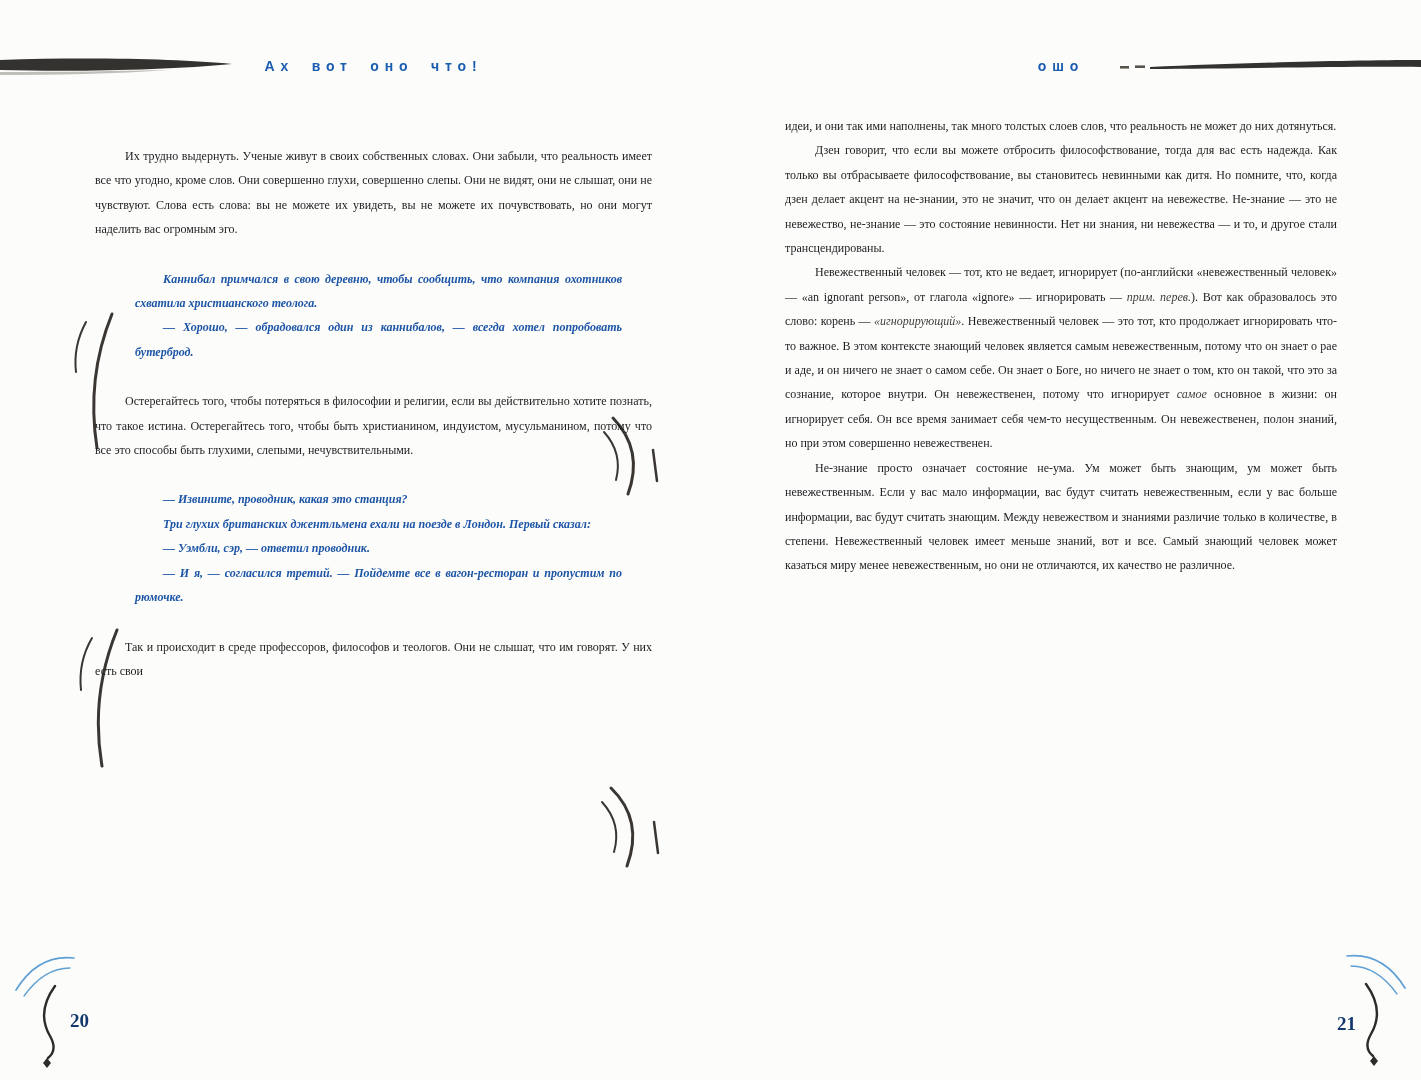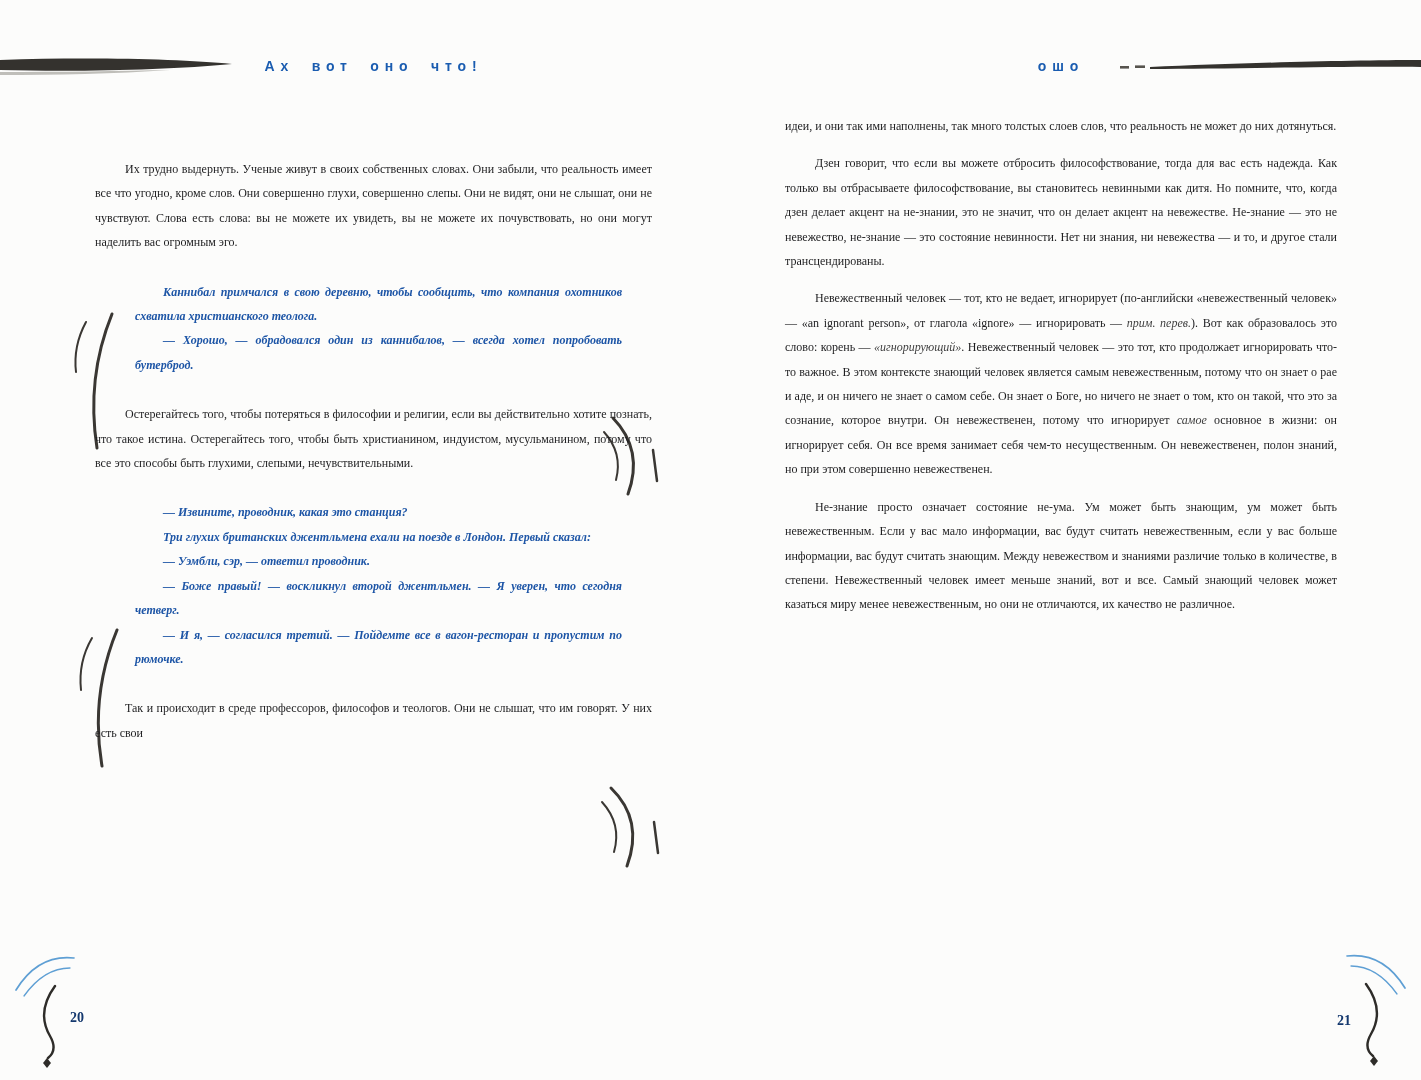--- a/index.html
+++ b/index.html
@@ -26,29 +26,29 @@
   .head-left  { left:95px;  width:557px; }
   .head-right { left:785px; width:552px; }
   .text-col {
     position:absolute;
     font-size:12px; line-height:24.4px;
     color:#1d1d1f; text-align:justify;
   }
   .col-left  { left:95px;  top:144px; width:557px; }
   .col-right { left:785px; top:114px; width:552px; }
   p.body-para { text-indent:0; }
-  p.body-para.indent { text-indent:30px;margin-top:13px; }
+  p.body-para.indent { text-indent:30px; }
   .quote-block {
     margin:25px 30px 25px 40px;
     color:#1d55a6; font-style:italic; font-weight:600;
   }
   .quote-block p { text-indent:28px; text-align:justify; }
   .accent-text { color:#404040; font-style:italic; }
   .page-number {
-    position:absolute; font-weight:bold; font-size:14px;
+    position:absolute; font-weight:bold; font-size:19px;
     color:#14386e; font-family:"Liberation Serif", serif;
   }
   .pn-left  { left:70px;   top:1010px; }
   .pn-right { left:1337px; top:1013px;text-align:center; }
 </style>
 </head>
 <body>
 
 <div class="page-spread">
 
@@ -110,21 +110,20 @@
       <p class="body-para indent"><span>Их трудно выдернуть. Ученые живут в своих собственных словах. Они забыли, что реальность имеет все что угодно, кроме слов. Они совершенно глухи, совершенно слепы. Они не видят, они не слышат, они не чувствуют. Слова есть слова: вы не можете их увидеть, вы не можете их почувствовать, но они могут наделить вас огромным эго.</span></p>
       <div class="quote-block">
         <p>Каннибал примчался в свою деревню, чтобы сообщить, что компания охотников схватила христианского теолога.</p>
         <p>— Хорошо, — обрадовался один из каннибалов, — всегда хотел попробовать бутерброд.</p>
       </div>
       <p class="body-para indent"><span>Остерегайтесь того, чтобы потеряться в философии и религии, если вы действительно хотите познать, что такое истина. Остерегайтесь того, чтобы быть христианином, индуистом, мусульманином, потому что все это способы быть глухими, слепыми, нечувствительными.</span></p>
       <div class="quote-block">
         <p>— Извините, проводник, какая это станция?</p>
         <p>Три глухих британских джентльмена ехали на поезде в Лондон. Первый сказал:</p>
         <p>— Уэмбли, сэр, — ответил проводник.</p>
-        <p>— Боже правый! — воскликнул второй джентльмен. — Я уверен, что сегодня четверг.</p>
         <p>— И я, — согласился третий. — Пойдемте все в вагон-ресторан и пропустим по рюмочке.</p>
       </div>
       <p class="body-para indent"><span>Так и происходит в среде профессоров, философов и теологов. Они не слышат, что им говорят. У них есть свои</span></p>
     </div>
 
   <div class="text-col col-right">
       <p class="body-para"><span>идеи, и они так ими наполнены, так много толстых слоев слов, что реальность не может до них дотянуться.</span></p>
       <p class="body-para indent"><span>Дзен говорит, что если вы можете отбросить философствование, тогда для вас есть надежда. Как только вы отбрасываете философствование, вы становитесь невинными как дитя. Но помните, что, когда дзен делает акцент на не-знании, это не значит, что он делает акцент на невежестве. Не-знание — это не невежество, не-знание — это состояние невинности. Нет ни знания, ни невежества — и то, и другое стали трансцендированы.</span></p>
       <p class="body-para indent"><span>Невежественный человек — тот, кто не ведает, игнорирует (по-английски «невежественный человек» — «an ignorant person», от глагола «ignore» — игнорировать — </span><span class="accent-text">прим. перев.</span><span>). Вот как образовалось это слово: корень — </span><span class="accent-text">«игнорирующий»</span><span>. Невежественный человек — это тот, кто продолжает игнорировать что-то важное. В этом контексте знающий человек является самым невежественным, потому что он знает о рае и аде, и он ничего не знает о самом себе. Он знает о Боге, но ничего не знает о том, кто он такой, что это за сознание, которое внутри. Он невежественен, потому что игнорирует </span><span class="accent-text">самое</span><span> основное в жизни: он игнорирует себя. Он все время занимает себя чем-то несущественным. Он невежественен, полон знаний, но при этом совершенно невежественен.</span></p>
       <p class="body-para indent"><span>Не-знание просто означает состояние не-ума. Ум может быть знающим, ум может быть невежественным. Если у вас мало информации, вас будут считать невежественным, если у вас больше информации, вас будут считать знающим. Между невежеством и знаниями различие только в количестве, в степени. Невежественный человек имеет меньше знаний, вот и все. Самый знающий человек может казаться миру менее невежественным, но они не отличаются, их качество не различное.</span></p>

